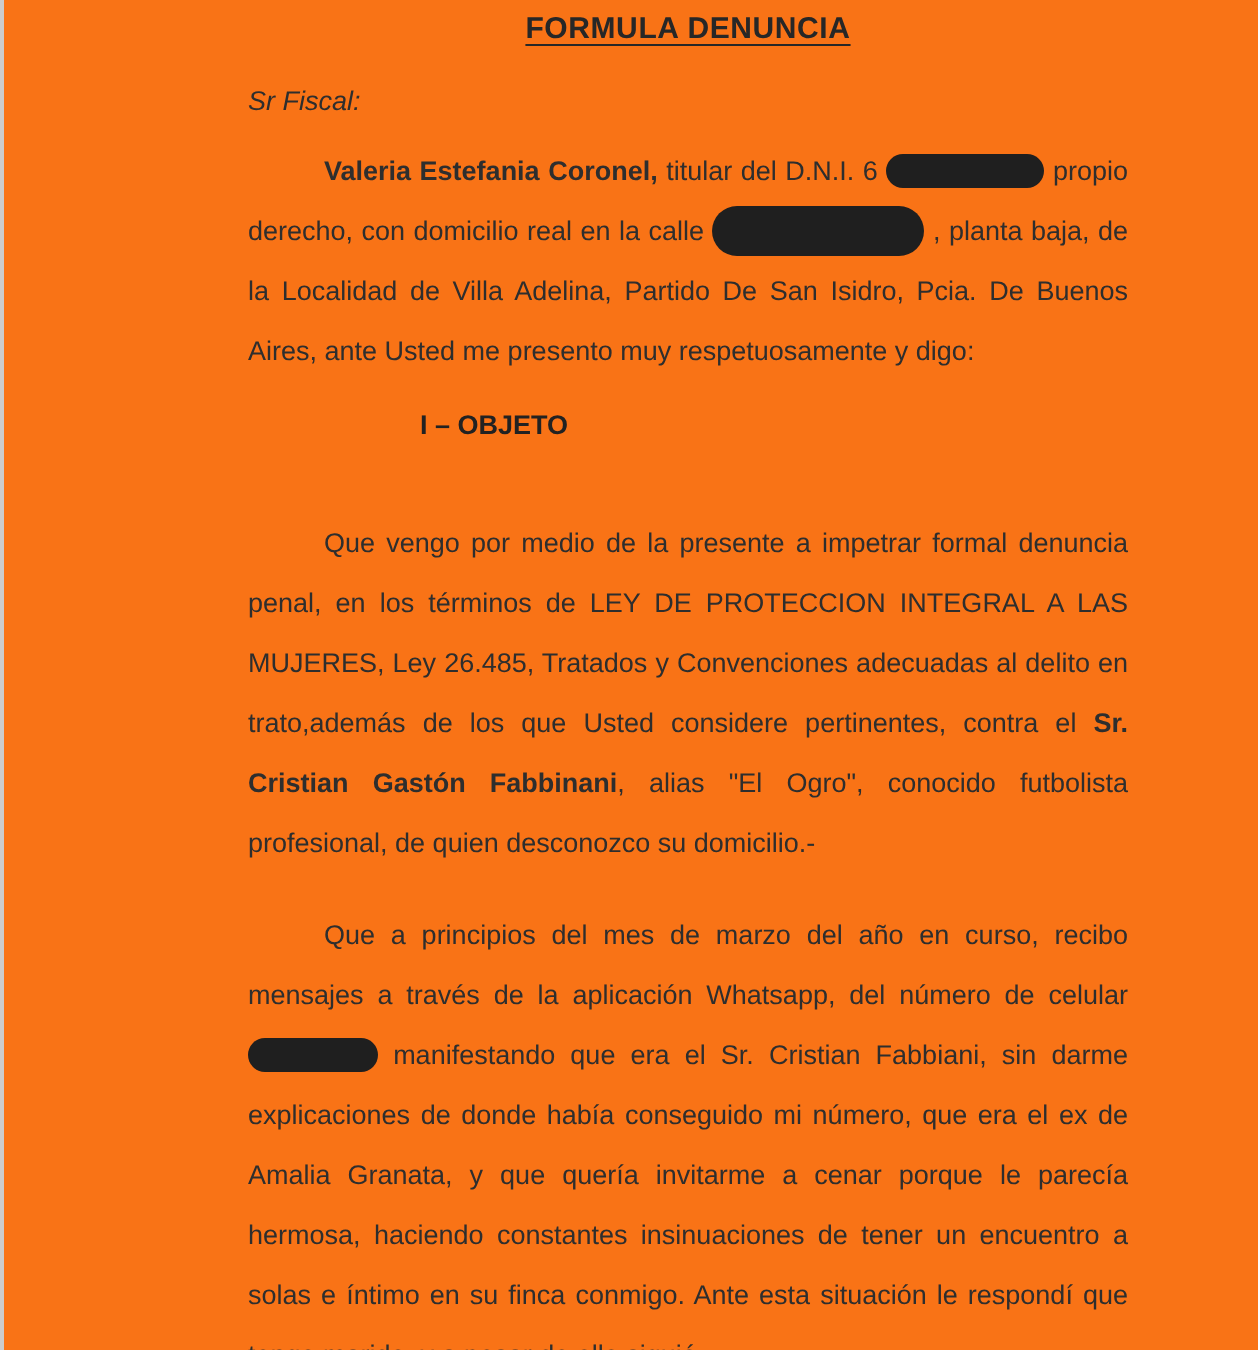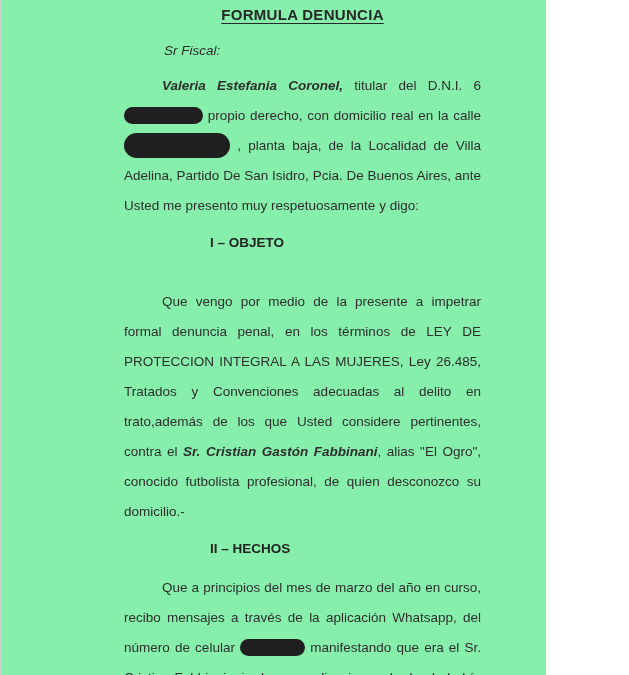--- a/index.html
+++ b/index.html
@@ -2,24 +2,24 @@
 <html><head>
 <meta charset="utf-8">
 <style>
   html, body {
     margin: 0;
     padding: 0;
     background: #ffffff;
   }
   .page {
     position: relative;
-    width: 546px;
+    width: 629px;
     height: 675px;
     overflow: hidden;
-    background: #86efac;
+    background: #f97316;
     border-left: 2px solid #cccccc;
     box-sizing: border-box;
     font-family: "Liberation Sans", "DejaVu Sans", sans-serif;
     color: #2e2e2e;
   }
   .content {
     margin-left: 122px;
     margin-right: 65px;
   }
   .doc-title {
@@ -30,21 +30,20 @@
     letter-spacing: 0.3px;
     text-decoration: underline;
     text-underline-offset: 3px;
     color: #272727;
   }
   .salutation {
     margin-top: 20px;
     line-height: 16px;
     font-size: 13.5px;
     font-style: italic;
-    margin-left: 40px;
   }
   p.body-par {
     margin: 0;
     font-size: 13.5px;
     line-height: 30px;
     text-align: justify;
     text-indent: 38px;
   }
   p.par-intro   { margin-top: 12px; }
   p.par-objeto  { margin-top: 36px; }
@@ -52,21 +51,20 @@
   .section-heading {
     margin: 14px 0 0 38px;
     line-height: 16px;
     font-size: 13.5px;
     font-weight: bold;
     color: #222222;
     padding-left: 48px;
   }
   .bold-italic {
     font-weight: bold;
-    font-style: italic;
   }
   .redaction {
     display: inline-block;
     background: #1f1f1f;
     border-radius: 9px;
   }
   .redaction-dni {
     width: 79px;
     height: 17px;
     border-radius: 9px;
@@ -103,21 +101,20 @@
       <span class="redaction redaction-address"></span>
       <span>, planta baja, de la Localidad de Villa Adelina, Partido De San Isidro, Pcia. De Buenos Aires, ante Usted me presento muy respetuosamente y digo:</span>
     </p>
 
     <div class="section-heading">I – OBJETO</div>
 
     <p class="body-par par-objeto">
       <span>Que vengo por medio de la presente a impetrar formal denuncia penal, en los términos de LEY DE PROTECCION INTEGRAL A LAS MUJERES, Ley 26.485, Tratados y Convenciones adecuadas al delito en trato,además de los que Usted considere pertinentes, contra el </span><span class="bold-italic">Sr. Cristian Gastón Fabbinani</span><span>, alias "El Ogro", conocido futbolista profesional, de quien desconozco su domicilio.-</span>
     </p>
 
-    <div class="section-heading">II – HECHOS</div>
 
     <p class="body-par par-hechos">
       <span>Que a principios del mes de marzo del año en curso, recibo mensajes a través de la aplicación Whatsapp, del número de celular </span>
       <span class="redaction redaction-phone"></span>
       <span> manifestando que era el Sr. Cristian Fabbiani, sin darme explicaciones de donde había conseguido mi número, que era el ex de Amalia Granata, y que quería invitarme a cenar porque le parecía hermosa, haciendo constantes insinuaciones de tener un encuentro a solas e íntimo en su finca conmigo. Ante esta situación le respondí que tengo marido, y a pesar de ello siguió</span>
     </p>
 
   </div>
 </div>
 

